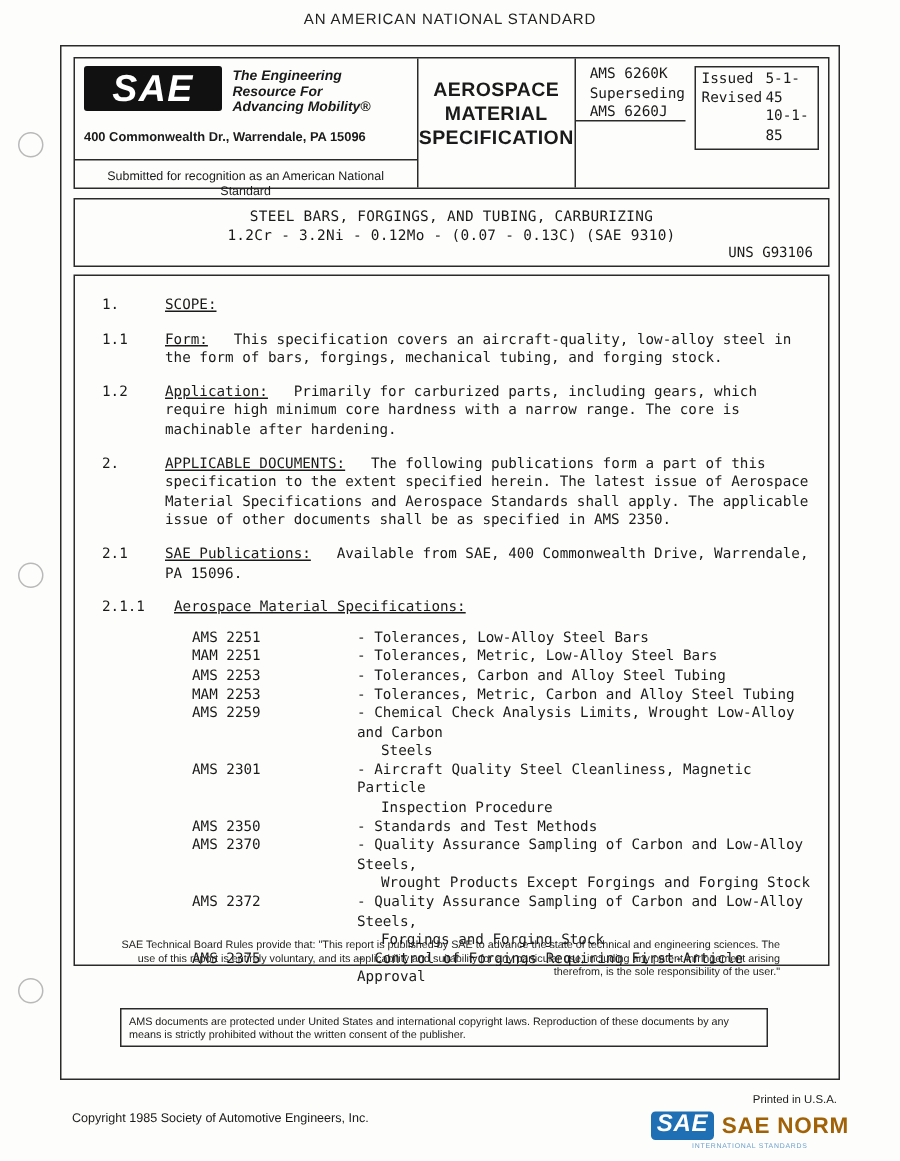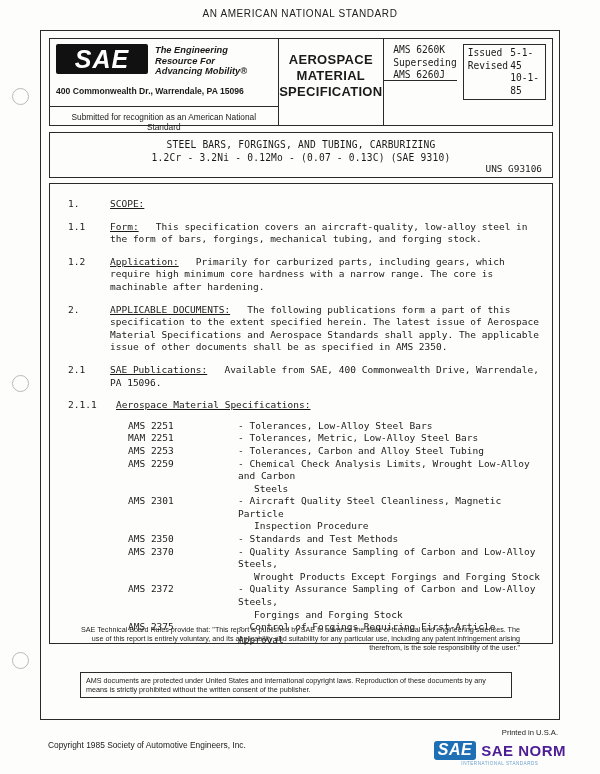--- a/index.html
+++ b/index.html
@@ -254,21 +254,21 @@
     color: #fff;
     font-family: "Liberation Sans", sans-serif;
     font-style: italic;
     font-weight: bold;
     font-size: 16px;
     padding: 0 4px 1px 4px;
     border-radius: 3px;
     letter-spacing: 0.5px;
   }
   .sn-text {
-    color: #4c1d95;
+    color: #a16207;
     font-family: "Liberation Sans", sans-serif;
     font-weight: bold;
     font-size: 15px;
     margin-left: 5px;
     letter-spacing: 0.5px;
   }
   .sn-sub {
     color: #6b9fd0;
     font-family: "Liberation Sans", sans-serif;
     font-size: 4.6px;
@@ -401,20 +401,24 @@
         </div>
         <div class="amsrow">
           <div class="amscode">MAM 2251</div>
           <div class="amsdesc"><span>- <span>Tolerances, Metric, Low-Alloy Steel Bars</span></span></div>
         </div>
         <div class="amsrow">
           <div class="amscode">AMS 2253</div>
           <div class="amsdesc"><span>- <span>Tolerances, Carbon and Alloy Steel Tubing</span></span></div>
         </div>
         <div class="amsrow">
+          <div class="amscode">MAM 2253</div>
+          <div class="amsdesc"><span>- <span>Tolerances, Metric, Carbon and Alloy Steel Tubing</span></span></div>
+        </div>
+        <div class="amsrow">
           <div class="amscode">AMS 2259</div>
           <div class="amsdesc">
             <span>- <span>Chemical Check Analysis Limits, Wrought Low-Alloy and Carbon</span></span>
             <div class="cont">Steels</div>
           </div>
         </div>
         <div class="amsrow">
           <div class="amscode">AMS 2301</div>
           <div class="amsdesc">
             <span>- <span>Aircraft Quality Steel Cleanliness, Magnetic Particle</span></span>

